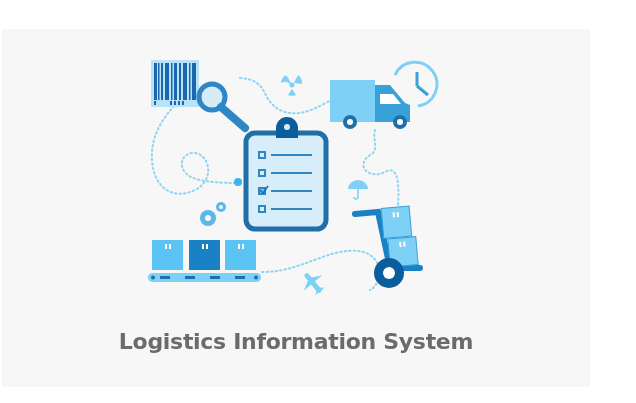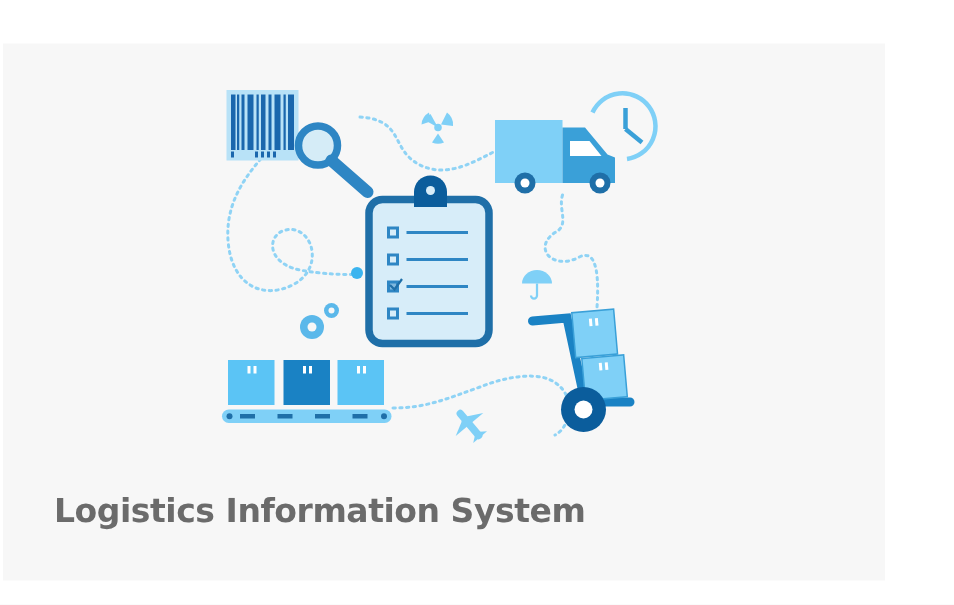--- a/index.html
+++ b/index.html
@@ -1,19 +1,19 @@
 <!DOCTYPE html>
 <html><head>
 <meta charset="utf-8">
 <style>
   html, body { margin:0; padding:0; }
   body { width:636px; height:403px; background:#ffffff; position:relative; overflow:hidden; font-family:"DejaVu Sans", sans-serif; }
   .panel { position:absolute; left:2px; top:29px; width:588px; height:358px; background:#f7f7f7; }
   .illustration { position:absolute; left:0; top:0; width:636px; height:403px; }
-  .caption { position:absolute; left:0; top:329px; width:592px; font-family:"DejaVu Sans", sans-serif; font-weight:bold; font-size:22px; color:#6b6b6b; letter-spacing:-0.3px;padding-left:36px; }
+  .caption { position:absolute; left:0; top:329px; width:592px; text-align:center; font-family:"DejaVu Sans", sans-serif; font-weight:bold; font-size:22px; color:#6b6b6b; letter-spacing:-0.3px; }
 </style>
 </head>
 <body>
 
 <div class="panel"></div>
 
 <svg class="illustration" viewBox="0 0 636 403" xmlns="http://www.w3.org/2000/svg">
 
   <g fill="none" stroke="#8fd3f5" stroke-width="2" stroke-dasharray="1.5 3" stroke-linecap="round">
     <path d="M240 78 C 270 80, 260 100, 280 110 C 300 120, 320 105, 332 100"></path>

